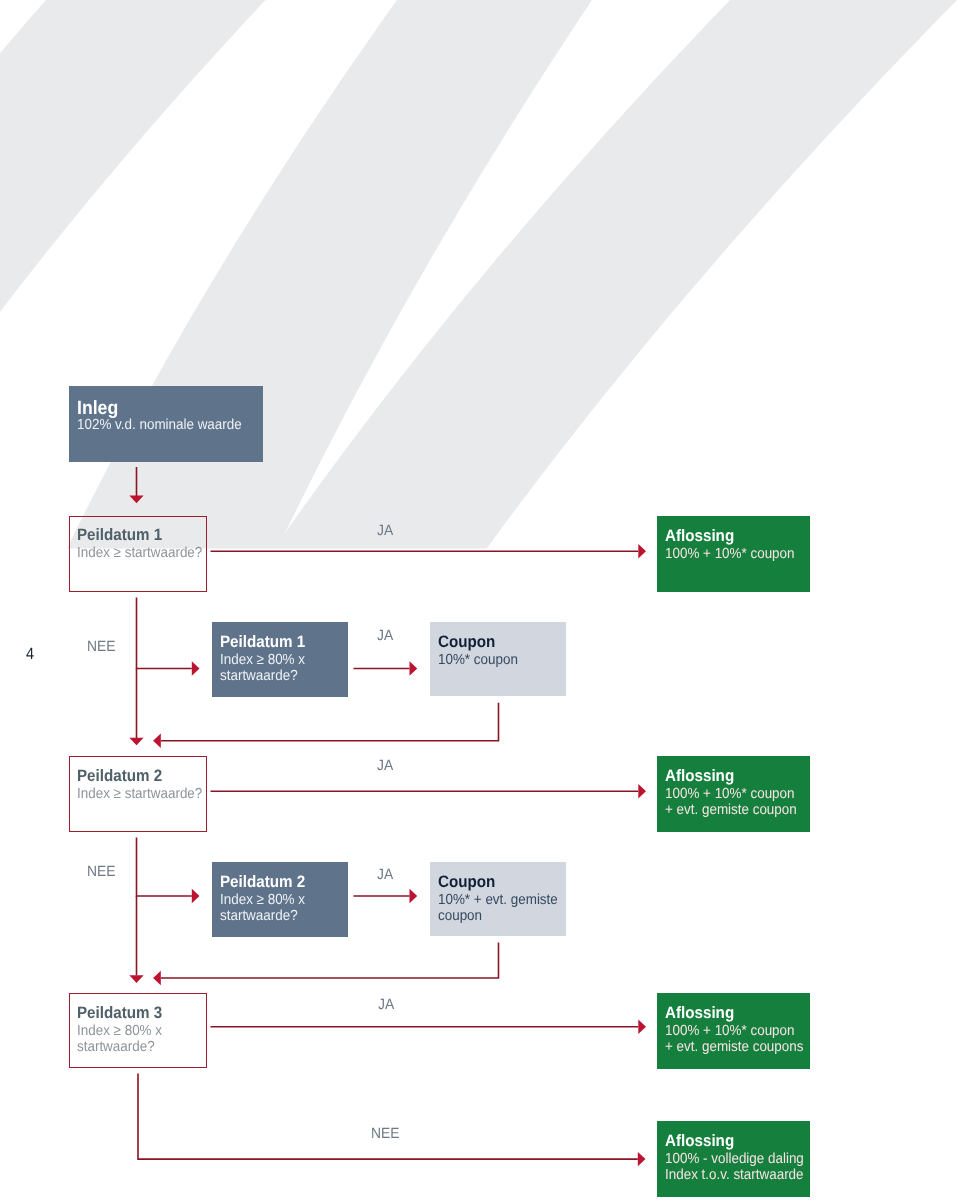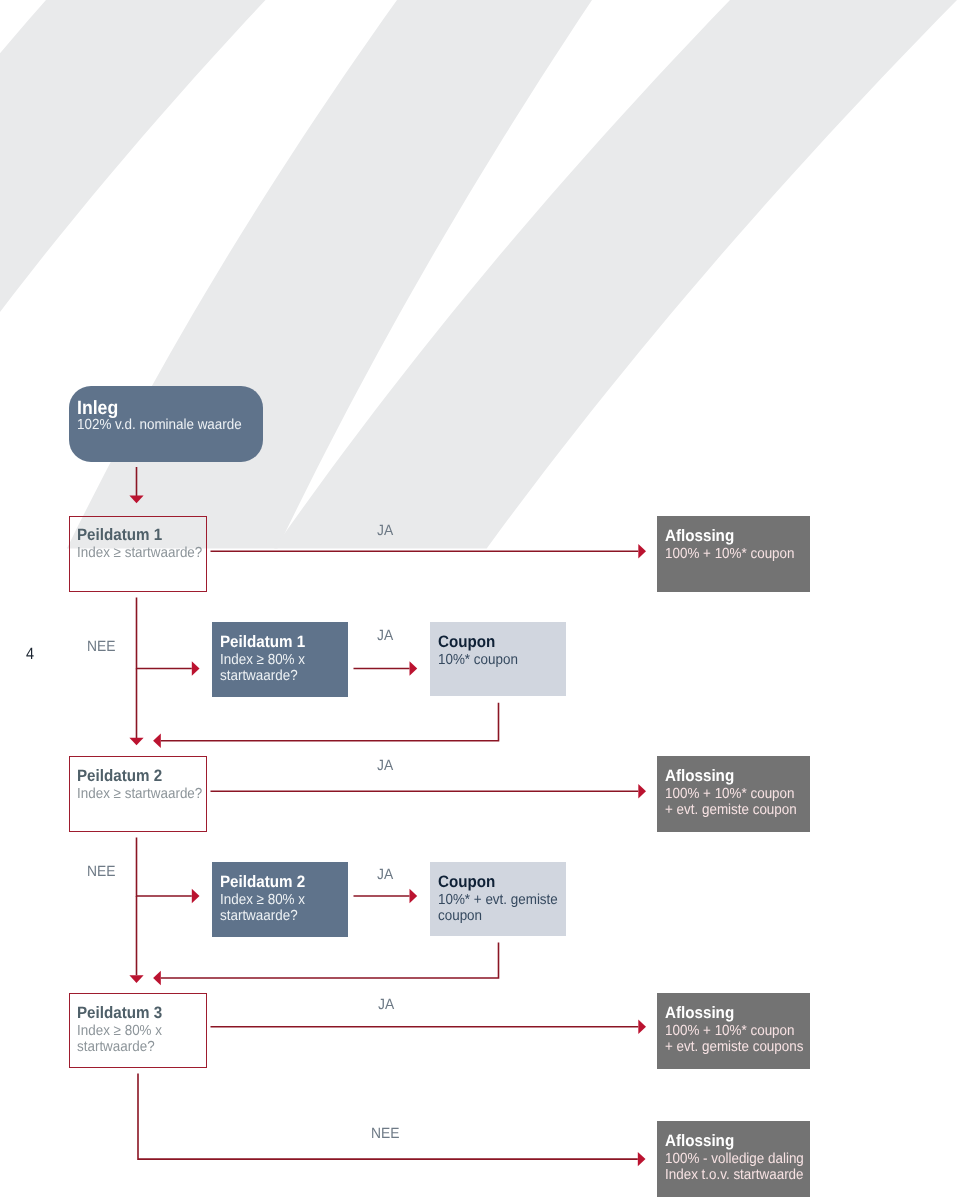--- a/index.html
+++ b/index.html
@@ -13,21 +13,21 @@
      transform:scaleX(0.92);transform-origin:left top;line-height:1;}
   .node .t{font-weight:bold;}
   .node .s{font-size:14.6px;}
   .slate{background:#5F738B;}
   .slate .t{color:#ffffff;}
   .slate .s{color:#EDF1F4;}
   .outline{background:transparent;border:1.4px solid #9E1C2E;}
   .outline .t,.outline .s{left:6.7px;}
   .outline .t{color:#4F6069;}
   .outline .s{color:#8D959A;}
-  .red{background:#737373;}
+  .red{background:#15803d;}
   .red .t{color:#ffffff;}
   .red .s{color:#F7E2E3;}
   .lgray{background:#D1D6DF;}
   .lgray .t{color:#0F2136;}
   .lgray .s{color:#35495F;}
   .edge-label{position:absolute;font-size:14.9px;color:#6E7A86;white-space:nowrap;
      transform:scaleX(0.93);transform-origin:left top;line-height:1;}
   .pagenum{position:absolute;font-size:16.4px;color:#1B2430;line-height:1;
      transform:scaleX(0.88);transform-origin:left top;}
 </style>
@@ -63,21 +63,21 @@
   <path d="M 136.5,982.9 L 129.4,975.3 L 143.6,975.3 Z" fill="#BB1330"></path>
   <line x1="353.5" y1="896" x2="409.5" y2="896" stroke="#8B1524" stroke-width="1.6"></line>
   <path d="M 417.2,896 L 409.5,888.8 L 409.5,903.2 Z" fill="#BB1330"></path>
   <path d="M 498.5,942.5 L 498.5,978 L 160.8,978" fill="none" stroke="#8B1524" stroke-width="1.6"></path>
   <path d="M 153.1,978 L 160.8,970.8 L 160.8,985.2 Z" fill="#BB1330"></path>
   <line x1="210.5" y1="1026.8" x2="638.3" y2="1026.8" stroke="#8B1524" stroke-width="1.6"></line>
   <path d="M 646,1026.8 L 638.3,1019.6 L 638.3,1034 Z" fill="#BB1330"></path>
   <path d="M 138,1073.5 L 138,1159.1 L 637.8,1159.1" fill="none" stroke="#8B1524" stroke-width="1.6"></path>
   <path d="M 645.5,1159.1 L 637.8,1151.9 L 637.8,1166.3 Z" fill="#BB1330"></path>
 </svg>
-<div class="node slate" style="left:69.4px;top:386px;width:193.8px;height:75.5px;border-radius:22px;">
+<div class="node slate" style="left:69.4px;top:386px;width:193.8px;height:75.5px;">
   <div class="t" style="top:13.2px;font-size:19.2px;">Inleg</div>
   <div class="s" style="top:32.2px;">102% v.d. nominale waarde</div>
 </div>
 <div class="node outline" style="left:69.2px;top:515.6px;width:137.5px;height:76.3px;">
   <div class="t" style="top:10.8px;font-size:16.5px;">Peildatum 1</div>
   <div class="s" style="top:29.6px;">Index ≥ startwaarde?</div>
 </div>
 <div class="node red" style="left:656.8px;top:515.8px;width:153.2px;height:75.8px;">
   <div class="t" style="top:12.3px;font-size:16.5px;">Aflossing</div>
   <div class="s" style="top:31.1px;">100% + 10%* coupon</div>

